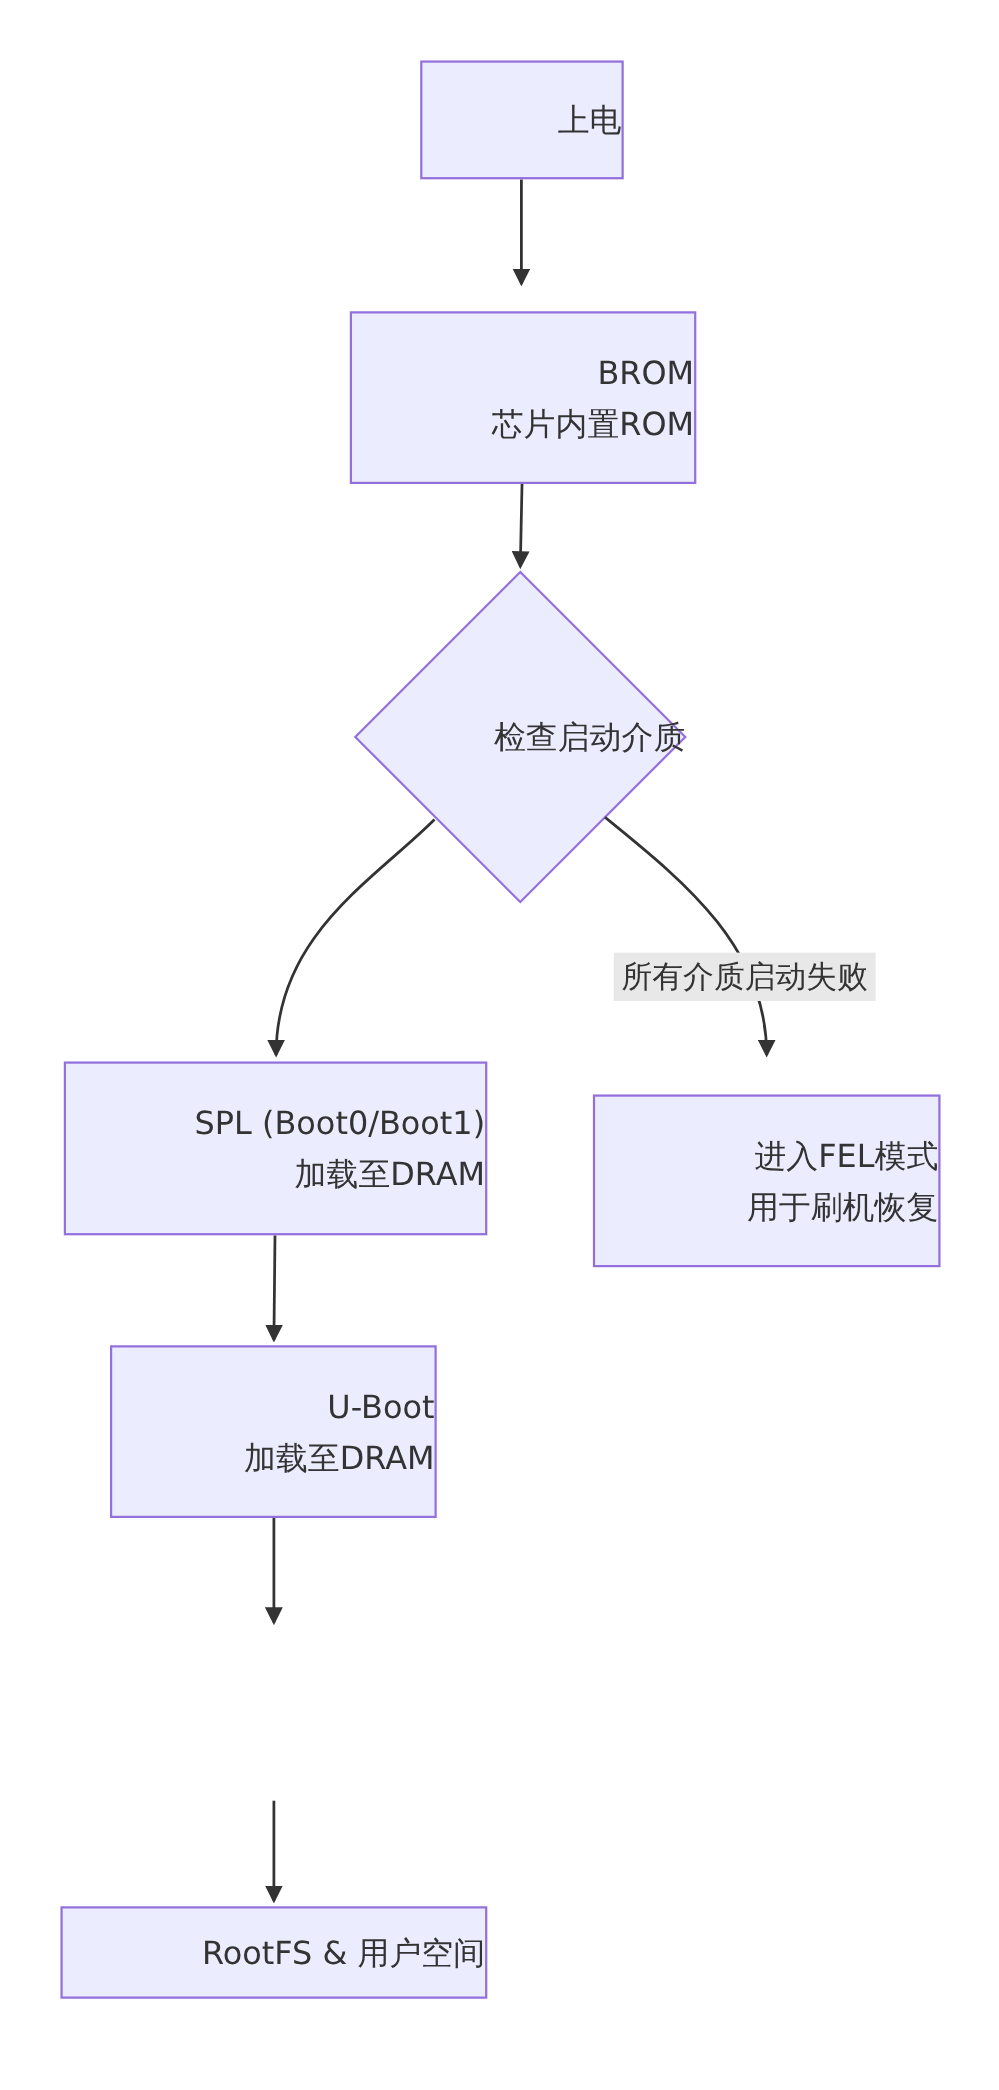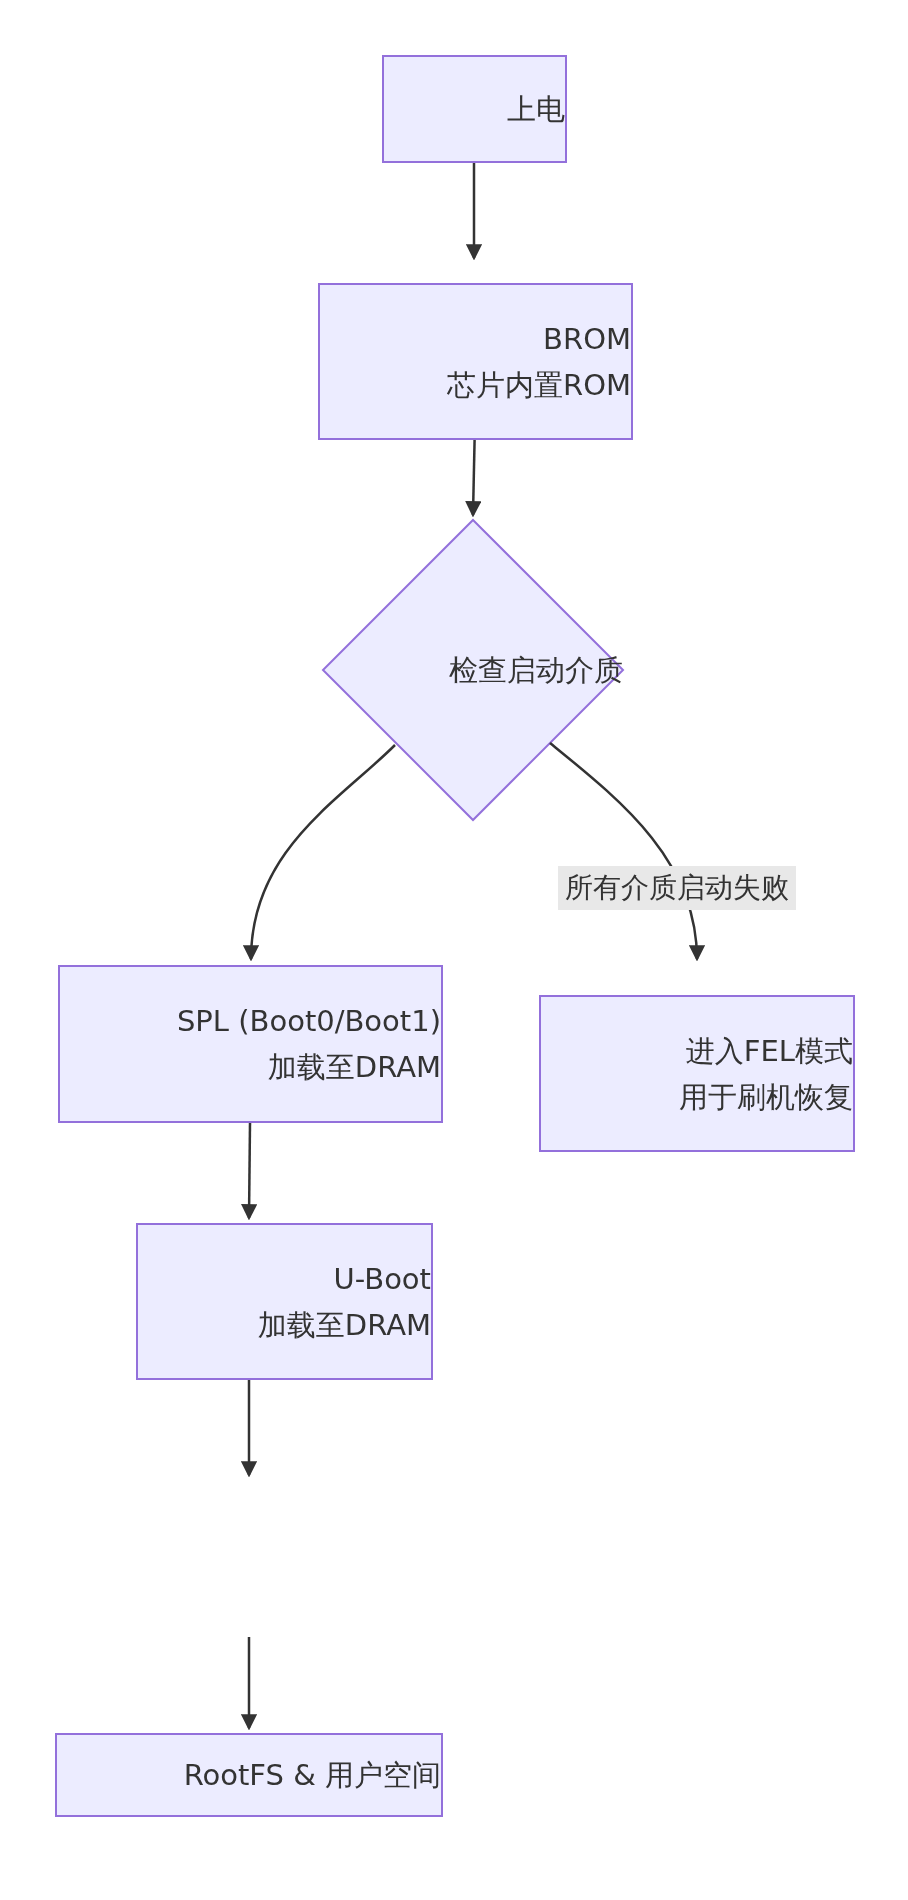--- a/index.html
+++ b/index.html
@@ -102,21 +102,21 @@
   <div class="node" style="left:58px; top:965px; width:385px; height:158px;">
     <span>SPL (Boot0/Boot1)</span>
     <span>加载至DRAM</span>
   </div>
 
   <div class="node" style="left:539px; top:966px; width:316px; height:157px;margin-top:29px;">
     <span>进入FEL模式</span>
     <span>用于刷机恢复</span>
   </div>
 
-  <div class="node" style="left:100px; top:1223px; width:297px; height:157px;margin-left:36px;">
+  <div class="node" style="left:100px; top:1223px; width:297px; height:157px;">
     <span>U-Boot</span>
     <span>加载至DRAM</span>
   </div>
 
 
   <div class="node" style="left:55px; top:1733px; width:388px; height:84px;">
     <span>RootFS &amp; 用户空间</span>
   </div>
 
 </div>

